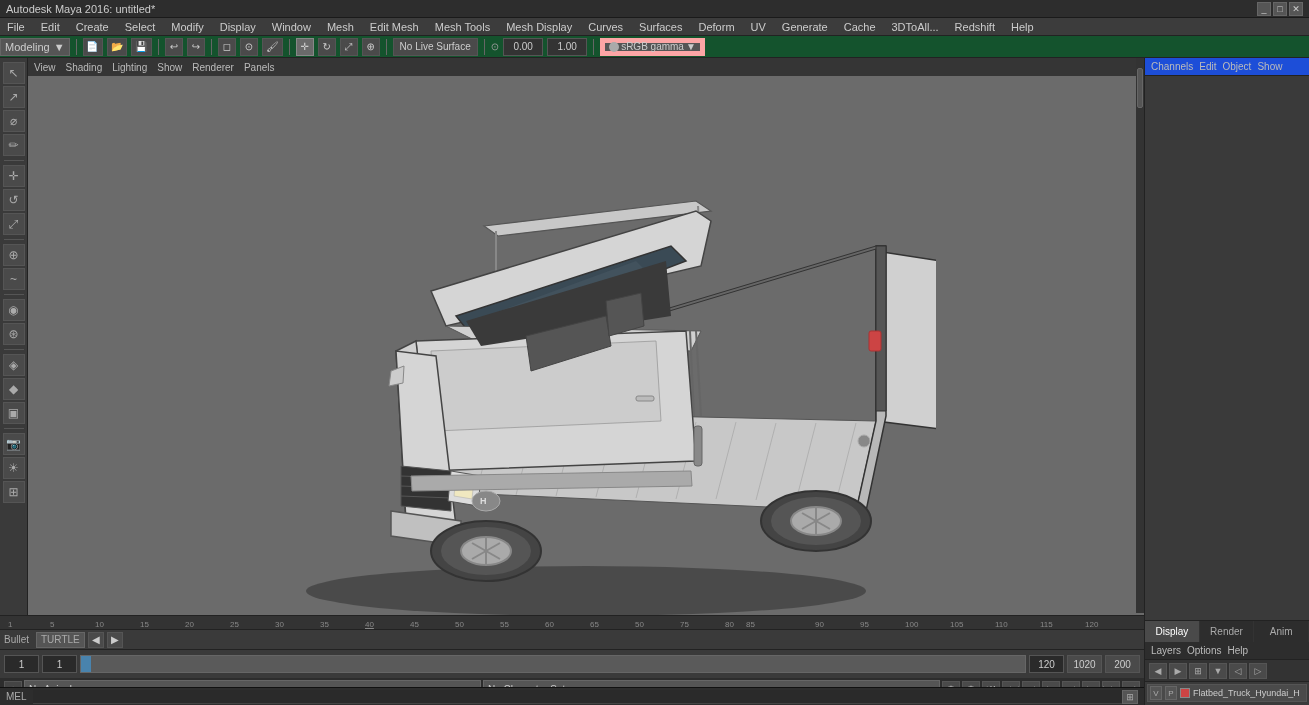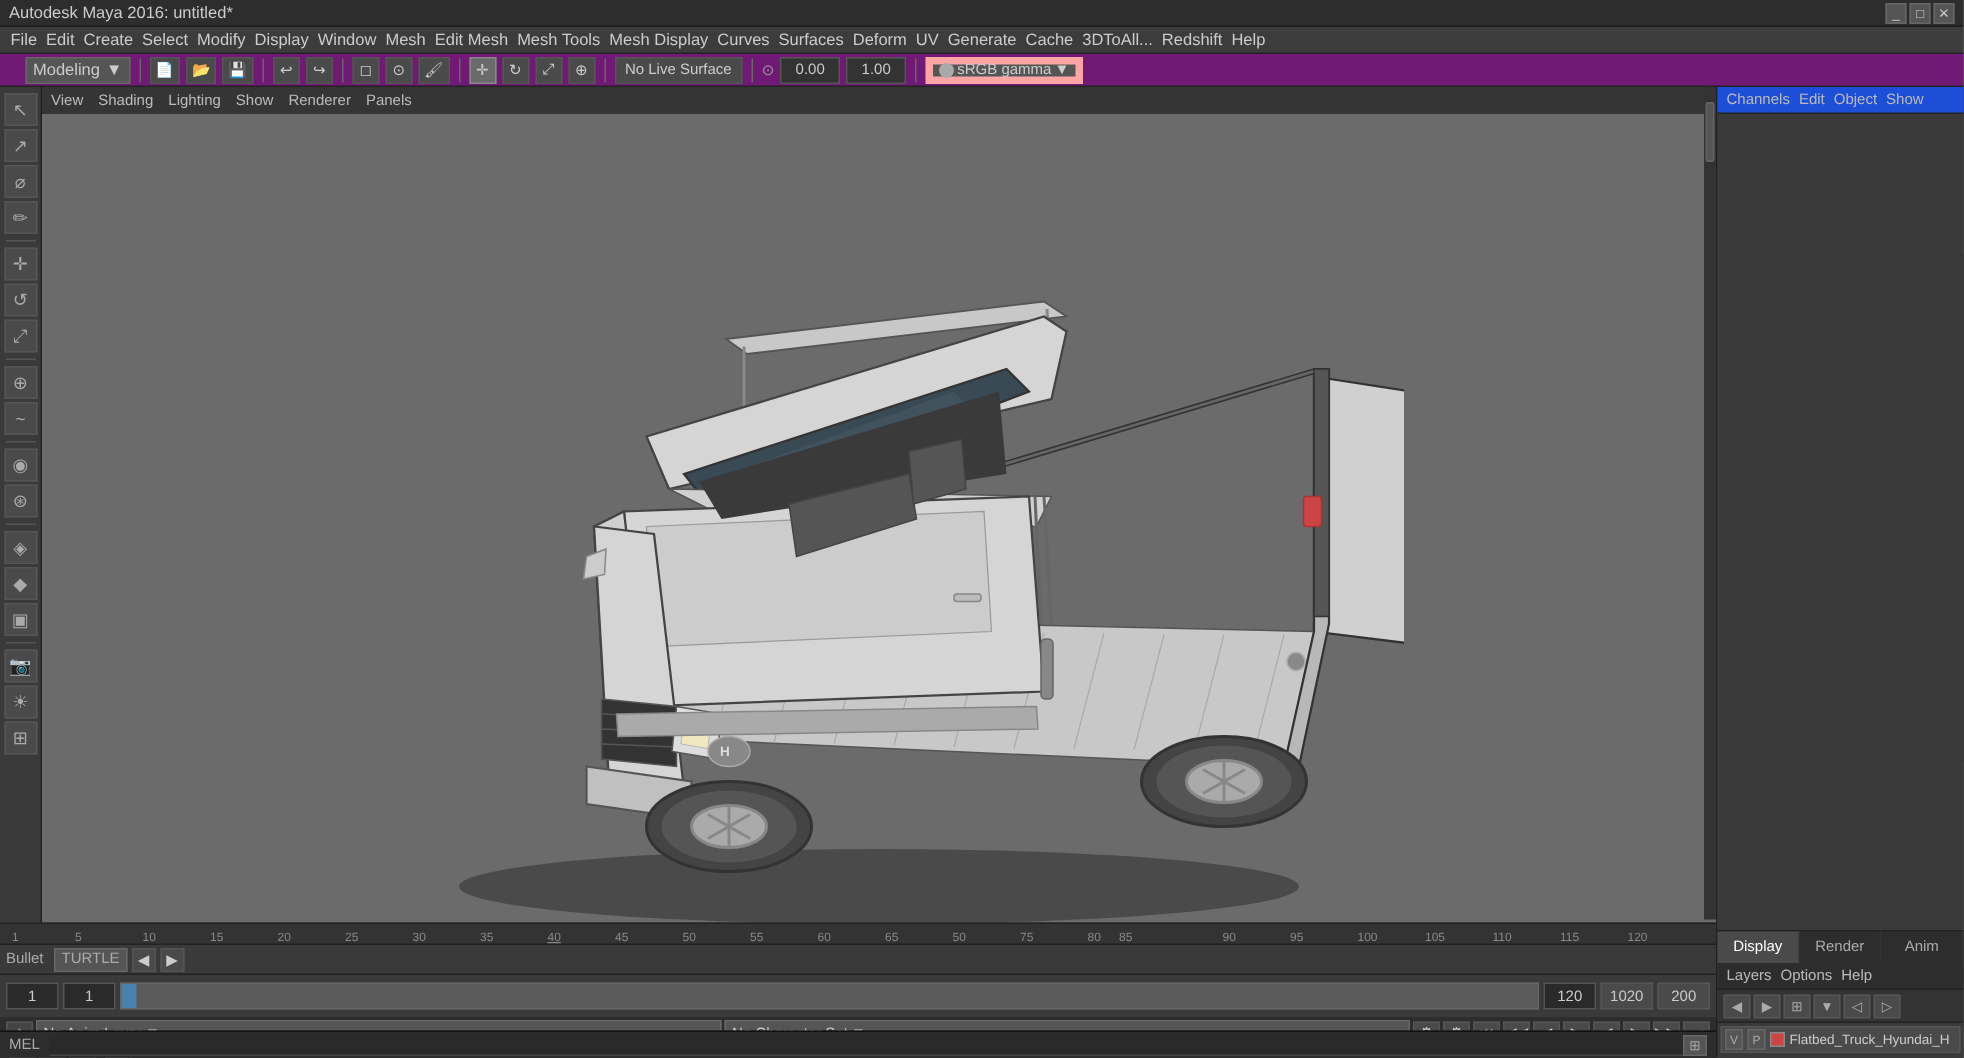--- a/index.html
+++ b/index.html
@@ -40,36 +40,37 @@
       color: #ccc;
     }
 
     
     #menu-bar {
       background: #3c3c3c;
       height: 18px;
       display: flex;
       align-items: center;
       padding: 0 4px;
+      gap: 10px;
       border-bottom: 1px solid #222;
     }
     .menu-item {
       font-size: 11px;
       color: #ccc;
       cursor: pointer;
       padding: 0 3px;
     }
 
     
     #dropdown-row {
-      background: #701a75;
+      background: #14532d;
       height: 22px;
       display: flex;
       align-items: center;
-      padding: 0 17px;
+      padding: 0 0;
       gap: 4px;
       border-bottom: 1px solid #222;
     }
     .mode-dropdown {
       background: #555;
       border: 1px solid #666;
       color: #ccc;
       font-size: 11px;
       height: 18px;
       padding: 0 4px;

